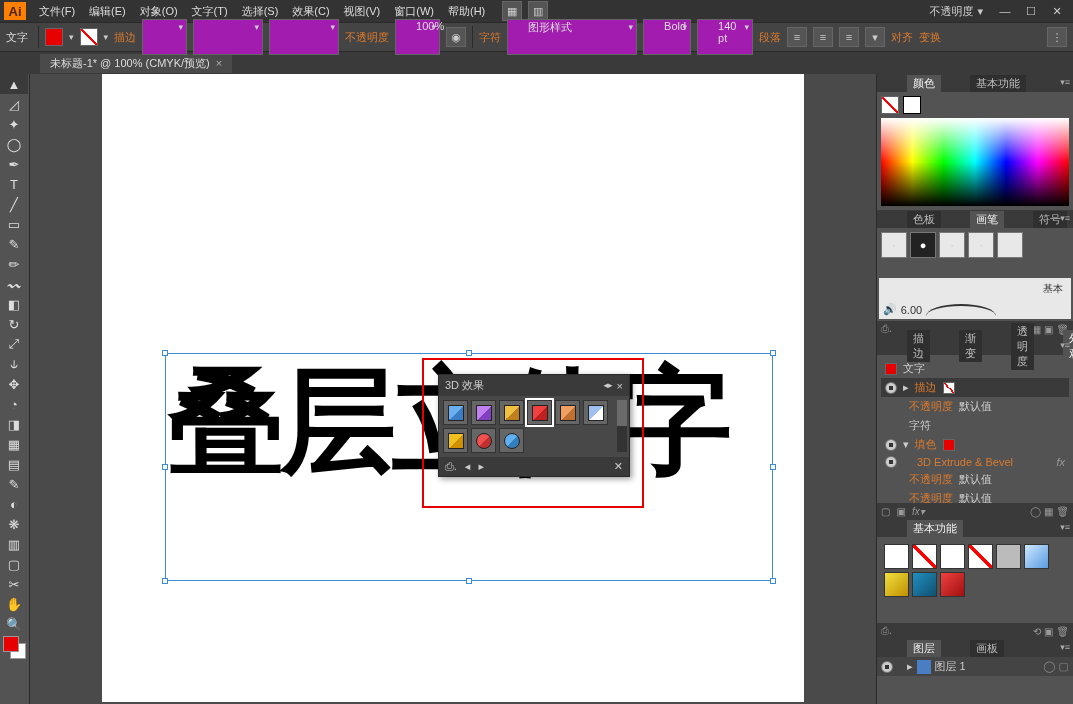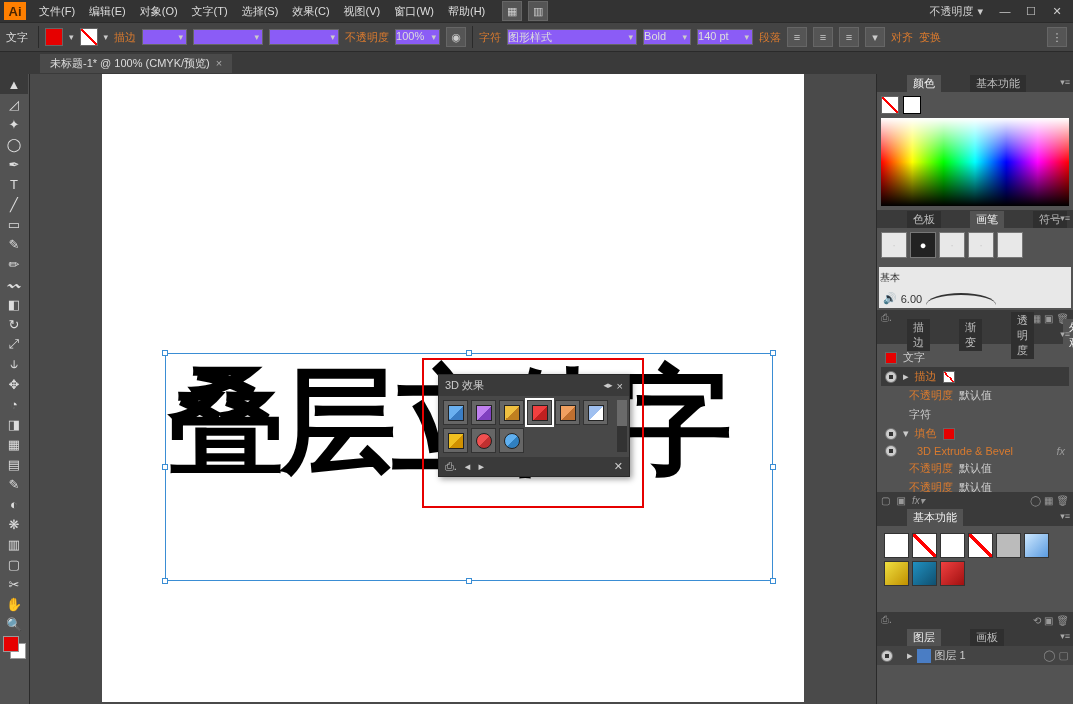--- a/index.html
+++ b/index.html
@@ -14,21 +14,21 @@
 .workspace-btn { padding: 0 8px; color: #ccc; display: flex; align-items: center; gap: 4px; }
 
 
 .options-bar { height: 30px; background: #444; display: flex; align-items: center; padding: 0 6px; gap: 6px; border-top: 1px solid #2a2a2a; border-bottom: 1px solid #2a2a2a; }
 .tool-label { color: #ddd; padding-right: 4px; }
 .color-swatch { width: 18px; height: 18px; border: 1px solid #666; }
 .swatch-red { background: #e60000; }
 .swatch-white { background: #fff; }
 .swatch-x { background: linear-gradient(45deg, #fff 45%, #f00 45%, #f00 55%, #fff 55%); }
 .opt-label { color: #d97a2e; }
-.opt-select { background: #8b5cf6; border: 1px solid #666; color: #ddd; height: 16px; padding: 0 14px 0 0; position: relative; }
+.opt-select { background: #a21caf; border: 1px solid #666; color: #ddd; height: 36px; padding: 0 14px 0 20px; position: relative; }
 .opt-select.small { width: 45px; }
 .opt-select.mid { width: 70px; }
 .opt-select.wide { width: 130px; }
 .opt-select::after { content: "▾"; position: absolute; right: 3px; top: 2px; font-size: 9px; color: #ccc; }
 .opt-btn { width: 20px; height: 20px; background: #555; border: 1px solid #666; display: flex; align-items: center; justify-content: center; }
 .opt-sep { width: 1px; height: 22px; background: #2a2a2a; }
 
 
 .doc-tabs { height: 22px; background: #3a3a3a; display: flex; align-items: center; padding-left: 40px; }
 .doc-tab { background: #4a4a4a; padding: 2px 10px; color: #ddd; display: flex; align-items: center; gap: 6px; font-size: 11px; }
@@ -72,21 +72,21 @@
 .right-panels { width: 197px; background: #535353; border-left: 1px solid #2a2a2a; display: flex; flex-direction: column; }
 .panel-tabs { background: #3a3a3a; display: flex; height: 18px; align-items: center; padding: 0 3px; gap: 2px; position: relative; }
 .panel-tabs .ptab { padding: 1px 6px; background: #2f2f2f; color: #bbb; cursor: pointer; font-size: 11px; margin-left: 27px; }
 .panel-tabs .ptab.active { background: #535353; color: #eee; }
 .panel-tabs .pmenu { position: absolute; right: 3px; top: 3px; color: #aaa; font-size: 9px; }
 .panel-body { background: #535353; padding: 4px; }
 .color-sw-row { display: flex; gap: 4px; margin-bottom: 4px; }
 .spectrum { width: 100%; height: 88px; background: linear-gradient(to bottom, rgba(255,255,255,1), rgba(255,255,255,0) 50%, rgba(0,0,0,0) 50%, rgba(0,0,0,1)), linear-gradient(to right, #f00, #ff0, #0f0, #0ff, #00f, #f0f, #f00); }
 .brush-row { display: flex; gap: 3px; padding: 2px; }
 .brush-cell { width: 26px; height: 26px; background: #e8e8e8; display: flex; align-items: center; justify-content: center; border: 1px solid #777; position: relative; }
-.brush-strip { padding: 4px 1px; background: #e8e8e8; color: #333; display: flex; align-items: center; font-size: 10px; margin-top: 7px; }
+.brush-strip { padding: 4px 8px; background: #e8e8e8; color: #333; display: flex; align-items: center; justify-content: flex-end; font-size: 10px; margin-top: 18px; }
 .brush-size-row { display: flex; align-items: center; gap: 4px; padding: 3px 4px; background: #e8e8e8; color: #333; }
 .wave { border-top: 2px solid #333; width: 70px; height: 12px; border-radius: 50% 50% 0 0 / 100% 100% 0 0; }
 .panel-foot { background: #3a3a3a; height: 16px; display: flex; align-items: center; padding: 0 4px; gap: 6px; font-size: 10px; color: #999; }
 .appearance-list { font-size: 11px; }
 .app-row { display: flex; align-items: center; padding: 2px 4px; gap: 6px; }
 .app-row.sel { background: #3a3a3a; }
 .eye { width: 12px; height: 12px; border: 1px solid #777; border-radius: 50%; background: radial-gradient(circle, #333 30%, #ccc 32%); }
 .app-label { color: #d97a2e; }
 .app-val { color: #ccc; }
 .gs-grid { display: flex; flex-wrap: wrap; gap: 3px; padding: 3px; }

